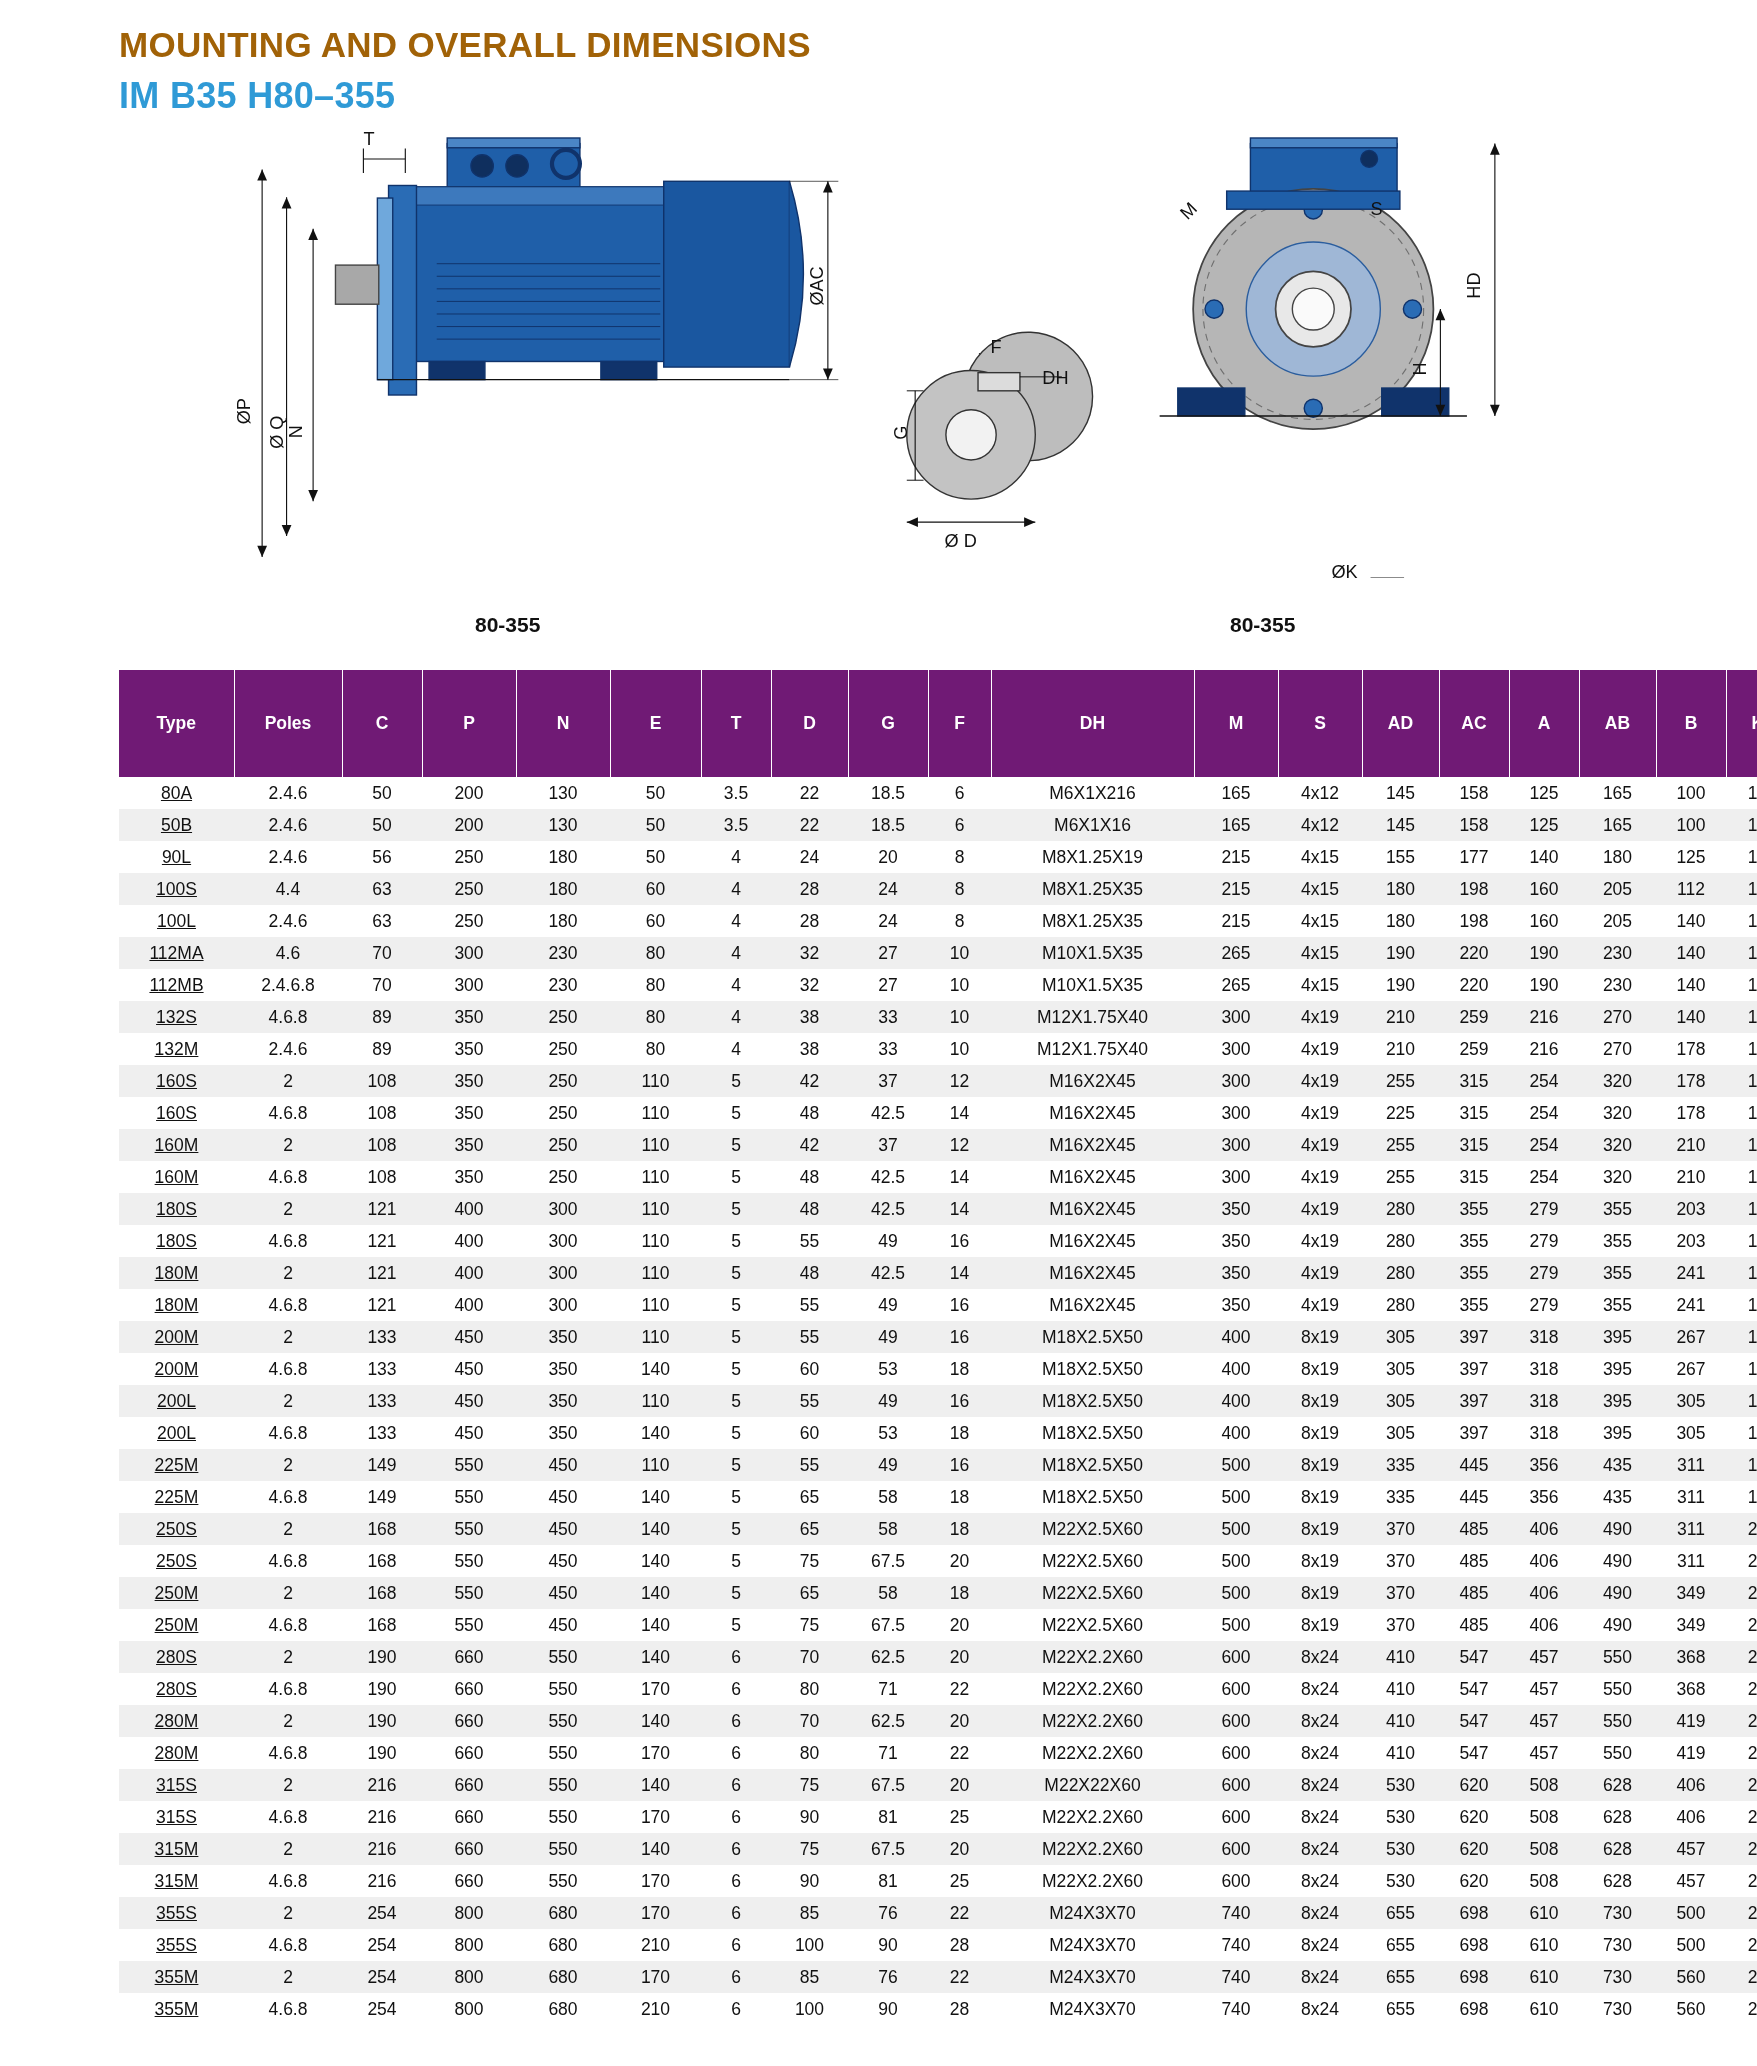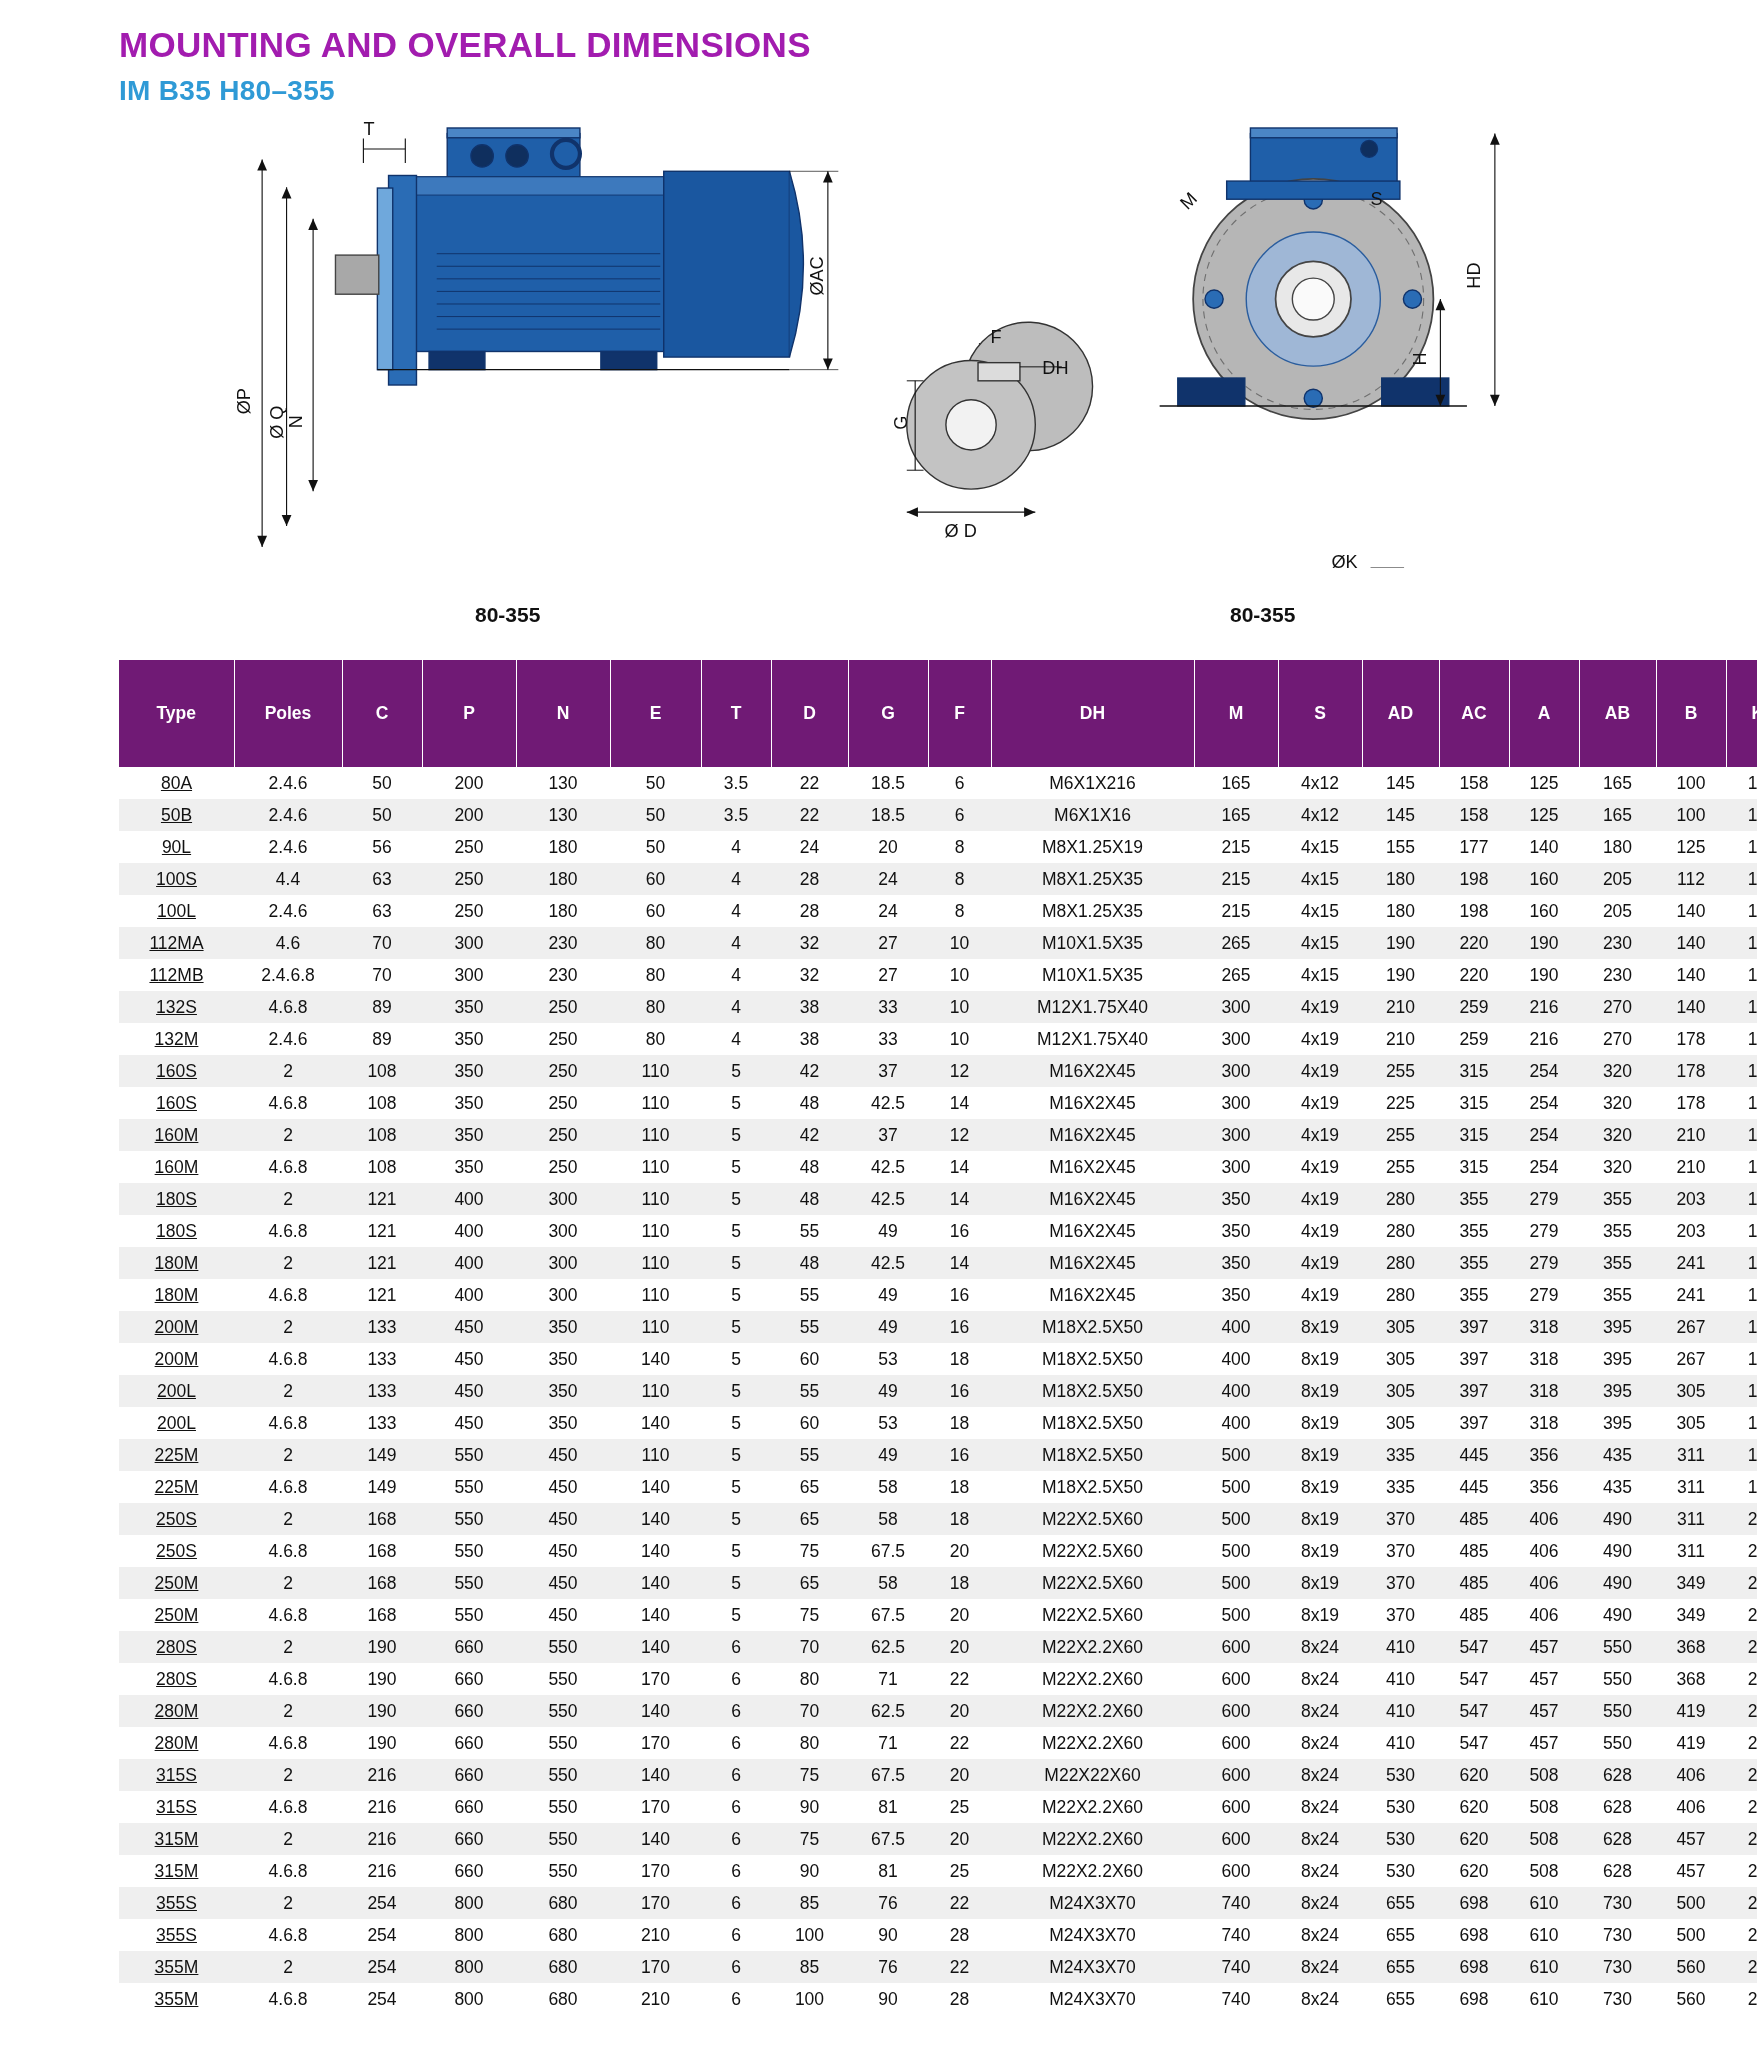--- a/index.html
+++ b/index.html
@@ -22,27 +22,27 @@
     padding: 0;
     box-sizing: border-box;
   }
   
   .header {
     padding: 25px 0 0 119px;
   }
   .title-main {
     font-size: 35px;
     font-weight: bold;
-    color: #a21caf;
+    color: #a16207;
     letter-spacing: 0.3px;
     line-height: 1.15;
     margin: 0;
   }
   .title-sub {
-    font-size: 28px;
+    font-size: 36px;
     font-weight: bold;
     color: #2f9ad6;
     letter-spacing: 0.3px;
     margin: 9.8px 0 0 0;
   }
 
   
   .drawings {
     position: relative;
     height: 447px;

